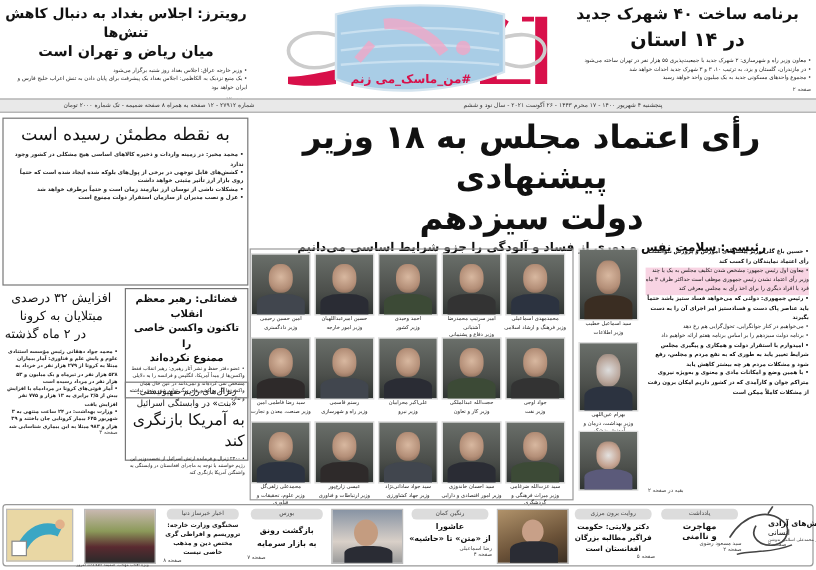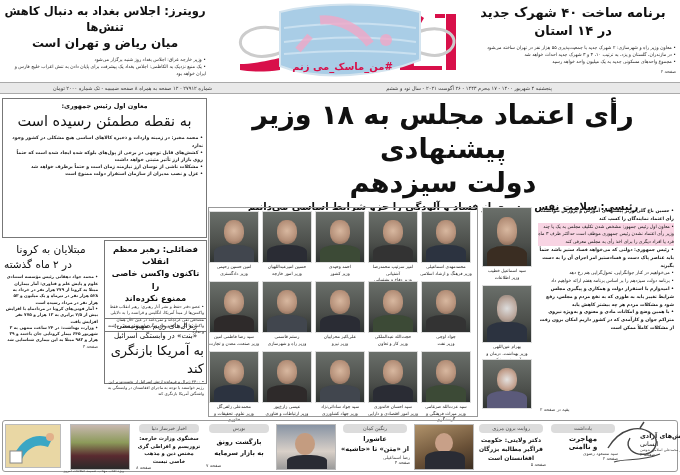--- a/index.html
+++ b/index.html
@@ -44,21 +44,21 @@
 
       <path d="M110 20 C130 18 150 30 160 44" fill="none" stroke="#f0a7c7" stroke-width="9" opacity="0.8"></path>
       <path d="M88 50 L100 36" fill="none" stroke="#f0a7c7" stroke-width="7" opacity="0.8"></path>
       <circle cx="176" cy="40" r="6" fill="#f0a7c7" opacity="0.8"></circle>
     </svg>
     <div class="abs" style="left:70px;top:61px;width:125px;text-align:center;font-size:10px;font-weight:bold;color:#d8104a">#من_ماسک_می زنم</div>
   </div>
 
   <div class="abs" style="left:470px;top:4px;width:206px">
     <div class="top-head" style="font-size:13px">برنامه ساخت ۴۰ شهرک جدید</div>
-    <div class="top-head" style="font-size:13px;margin-bottom:6px">در ۱۴ استان</div>
+    <div class="top-head" style="font-size:16px;margin-bottom:6px">در ۱۴ استان</div>
     <div class="small bullet" style="font-size:4.6px">معاون وزیر راه و شهرسازی: ۲ شهرک جدید با جمعیت‌پذیری ۵۵ هزار نفر در تهران ساخته می‌شود</div>
     <div class="small bullet" style="font-size:4.6px">در مازندران، گلستان و یزد، به ترتیب ۱۰، ۳ و ۳ شهرک جدید احداث خواهد شد</div>
     <div class="small bullet" style="font-size:4.6px">مجموع واحدهای مسکونی جدید به یک میلیون واحد خواهد رسید</div>
     <div class="tiny" style="margin-top:3px">صفحه ۲</div>
   </div>
 
   <div class="abs" style="left:4px;top:4px;width:202px">
     <div class="top-head" style="font-size:11.5px">رویترز: اجلاس بغداد به دنبال کاهش تنش‌ها</div>
     <div class="top-head" style="font-size:12px;margin-bottom:6px">میان ریاض و تهران است</div>
     <div class="small bullet" style="font-size:4.6px">وزیر خارجه عراق: اجلاس بغداد روز شنبه برگزار می‌شود</div>
@@ -72,29 +72,29 @@
   <span class="d" style="right:468px">شماره ۲۷۹۱۲ - ۱۲ صفحه به همراه ۸ صفحه ضمیمه - تک شماره ۲۰۰۰ تومان</span>
 </div>
 
 <div class="abs" style="left:208px;top:98px;width:470px;text-align:center">
   <div style="font-size:27px;font-weight:900;line-height:1.25;letter-spacing:-0.5px">رأی اعتماد مجلس به ۱۸ وزیر پیشنهادی</div>
   <div style="font-size:27px;font-weight:900;line-height:1.25">دولت سیزدهم</div>
   <div style="font-size:10px;font-weight:bold;margin-top:2px">رئیسی: سلامت نفس و دوری از فساد و آلودگی را جزو شرایط اساسی می‌دانیم</div>
 </div>
 
 <div class="box" style="left:2px;top:98px;width:205px;height:140px;padding:3px">
-  <div style="font-size:6.5px;text-align:center;font-weight:bold">معاون اول رئیس جمهوری:</div>
   <div style="font-size:14.5px;text-align:center;line-height:1.55;margin-bottom:2px">به نقطه مطمئن رسیده است</div>
   <div class="small bullet" style="font-size:4.7px;font-weight:bold">محمد مخبر: در زمینه واردات و ذخیره کالاهای اساسی هیچ مشکلی در کشور وجود ندارد</div>
   <div class="small bullet" style="font-size:4.7px;font-weight:bold">کشش‌های قابل توجهی در برخی از پول‌های بلوکه شده ایجاد شده است که حتماً روی بازار ارز تأثیر مثبتی خواهد داشت</div>
   <div class="small bullet" style="font-size:4.7px;font-weight:bold">مشکلات ناشی از نوسان ارز نیازمند زمان است و حتماً برطرف خواهد شد</div>
   <div class="small bullet" style="font-size:4.7px;font-weight:bold">عزل و نصب مدیران از سازمان استقرار دولت ممنوع است</div>
 </div>
 
 <div class="abs" style="left:2px;top:240px;width:98px;height:160px;padding:2px">
+  <div style="font-size:10.5px;text-align:center;line-height:1.45">افزایش ۳۲ درصدی</div>
   <div style="font-size:10.5px;text-align:center;line-height:1.45">مبتلایان به کرونا</div>
   <div style="font-size:10.5px;text-align:left;line-height:1.45;margin-bottom:2px">در ۲ ماه گذشته</div>
   <div class="small bullet" style="font-size:4.2px;font-weight:bold">محمد جواد دهقانی رئیس مؤسسه استنادی علوم و پایش علم و فناوری: آمار بیماران مبتلا به کرونا از ۲۷۹ هزار نفر در خرداد به ۵۲۸ هزار نفر در تیرماه و یک میلیون و ۵۳ هزار نفر در مرداد رسیده است</div>
   <div class="small bullet" style="font-size:4.2px;font-weight:bold">آمار فوتی‌های کرونا در مردادماه با افزایش بیش از ۲/۵ برابری به ۱۳ هزار و ۷۷۵ نفر افزایش یافت</div>
   <div class="small bullet" style="font-size:4.2px;font-weight:bold">وزارت بهداشت: در ۲۴ ساعت منتهی به ۳ شهریور ۶۴۵ بیمار کرونایی جان باختند و ۳۹ هزار و ۹۸۳ مبتلا به این بیماری شناسایی شد</div>
   <div class="tiny">صفحه ۳</div>
 </div>
 
 <div class="box" style="left:104px;top:240px;width:103px;height:92px;padding:2px">
   <div style="font-size:8.4px;text-align:center;line-height:1.45;font-weight:bold">فضائلی: رهبر معظم انقلاب</div>

